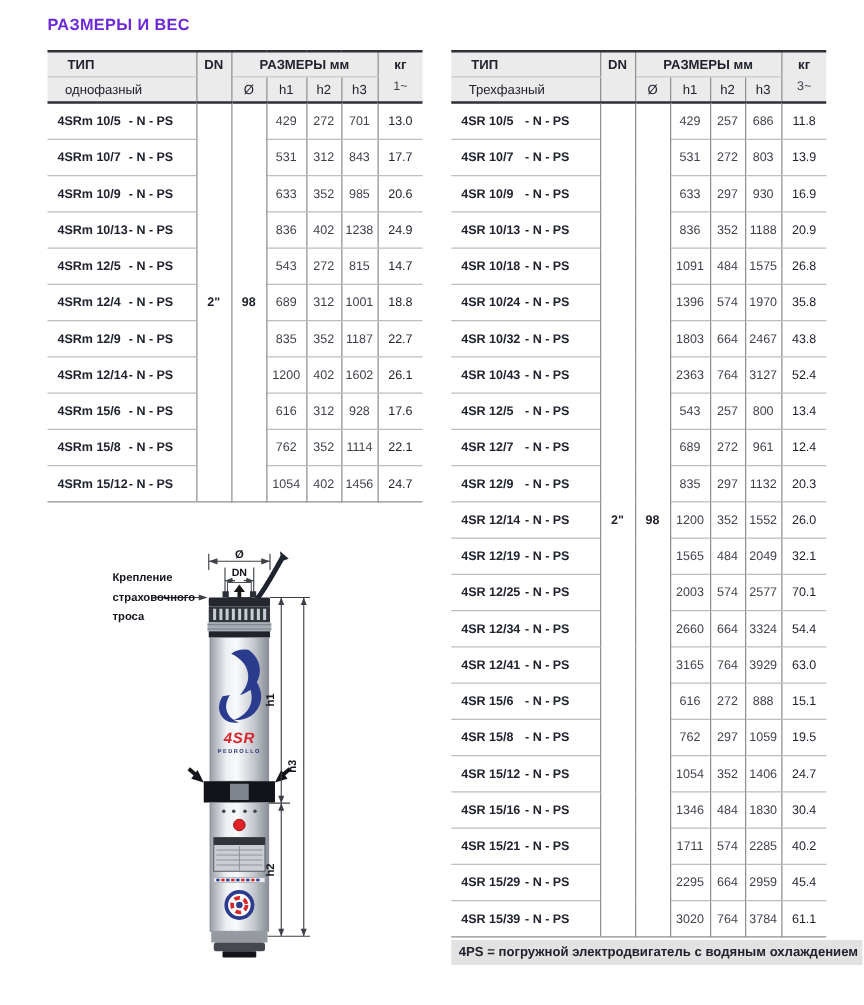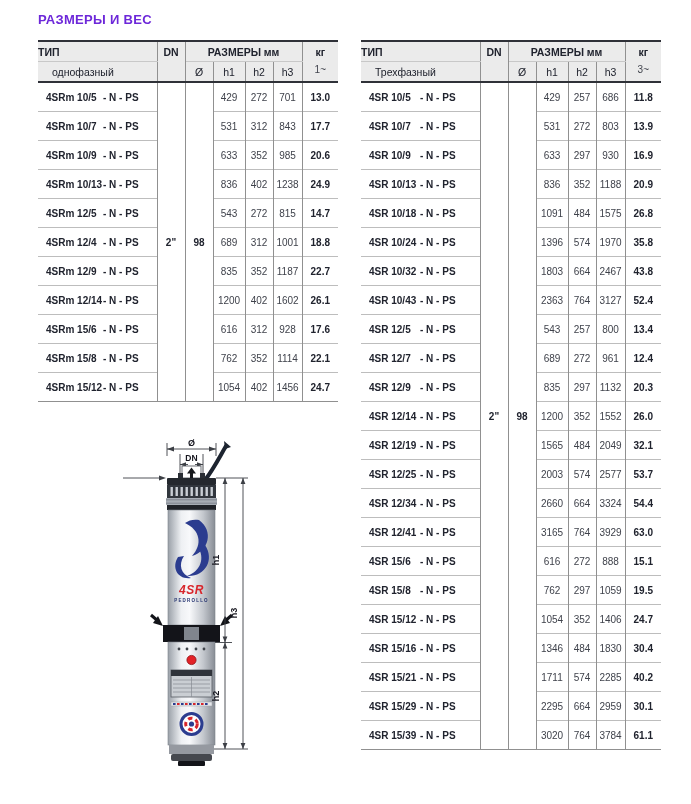--- a/index.html
+++ b/index.html
@@ -5,36 +5,36 @@
   html,body{margin:0;padding:0;background:#fff;}
   body{width:691px;height:804px;position:relative;font-family:"Liberation Sans",sans-serif;}
   .page{position:absolute;inset:0;background:#fff;overflow:hidden;}
   .title{position:absolute;left:38px;top:12px;font-size:13px;font-weight:bold;color:#6d28d9;letter-spacing:.3px;}
 
   table.tbl{position:absolute;top:40px;border-collapse:collapse;table-layout:fixed;width:300px;border-top:2px solid #2f3138;}
   table.tbl.single{left:38px;}
   table.tbl.three{left:361px;}
   .tbl th,.tbl td{padding:0;}
   .tbl thead th{background:#ebebeb;font-size:10.5px;color:#20232e;height:19px;}
-  th.h-type{text-align:left;padding-left:0;font-weight:bold;border-bottom:1px solid #c8c8c8;border-right:1px solid #909090;}
+  th.h-type{text-align:left;padding-left:16px;font-weight:bold;border-bottom:1px solid #c8c8c8;border-right:1px solid #909090;}
   th.h-dn{font-weight:bold;vertical-align:top;padding-top:4px;border-right:1px solid #909090;border-bottom:2px solid #2f3138;}
   th.h-dims{font-weight:bold;border-bottom:1px solid #c8c8c8;border-right:1px solid #909090;text-align:center;margin-left:14px;}
   th.h-kg{border-bottom:2px solid #2f3138;font-weight:bold;vertical-align:top;margin-left:16px;}
   th.h-kg .kg-u{height:20px;line-height:20px;font-weight:bold;}
   th.h-kg .kg-p{height:19px;line-height:16px;font-weight:normal;font-size:10px;color:#42454e;}
   th.h-phase{text-align:left;padding-left:14px;font-weight:normal;font-size:10px;color:#42454e;border-bottom:2px solid #2f3138;border-right:1px solid #909090;}
   th.h-sub{font-weight:normal;font-size:10px;color:#42454e;border-bottom:2px solid #2f3138;border-right:1px solid #909090;text-align:center;}
 
   .tbl tbody td{height:28px;font-size:10px;}
   td.c-label{text-align:left;padding-left:8px;font-weight:bold;color:#20232e;border-right:1px solid #909090;white-space:nowrap;}
   td.c-label .model{display:inline-block;min-width:57px;}
   table.three td.c-label .model{min-width:51px;}
   td.c-dn,td.c-dia{font-weight:bold;font-size:10.5px;color:#20232e;text-align:center;border-right:1px solid #909090;border-bottom:1px solid #909090;}
   td.c-num{color:#3f424b;text-align:center;border-right:1px solid #909090;}
-  td.c-kg{font-weight:bold;color:#20232e;text-align:center;margin-top:45px;}
+  td.c-kg{font-weight:normal;color:#20232e;text-align:center;margin-top:45px;}
   .tbl tbody tr:not(:first-child) td.c-label,
   .tbl tbody tr:not(:first-child) td.c-num,
   .tbl tbody tr:not(:first-child) td.c-kg{border-top:1px solid #bdbdbd;}
   .tbl tbody tr:last-child td{border-bottom:1px solid #909090;}
 
   .note{position:absolute;left:361px;top:752px;width:317px;background:#e2e2e2;font-size:10.5px;font-weight:bold;color:#20232e;padding:4px 6px;white-space:nowrap;}
 
   .pump-wrap{position:absolute;left:55px;top:436px;width:200px;height:368px;}
   .rope-label{position:absolute;left:90px;top:455px;width:64px;font-size:9px;line-height:15.5px;font-weight:bold;color:#16161f;}
   svg text{font-family:"Liberation Sans",sans-serif;}
@@ -277,21 +277,21 @@
           <td class="c-num">1565</td>
           <td class="c-num">484</td>
           <td class="c-num">2049</td>
           <td class="c-kg">32.1</td>
         </tr>
         <tr>
           <td class="c-label"><span class="model">4SR 12/25</span><span class="suffix">- N - PS</span></td>
           <td class="c-num">2003</td>
           <td class="c-num">574</td>
           <td class="c-num">2577</td>
-          <td class="c-kg">53.7</td>
+          <td class="c-kg">70.1</td>
         </tr>
         <tr>
           <td class="c-label"><span class="model">4SR 12/34</span><span class="suffix">- N - PS</span></td>
           <td class="c-num">2660</td>
           <td class="c-num">664</td>
           <td class="c-num">3324</td>
           <td class="c-kg">54.4</td>
         </tr>
         <tr>
           <td class="c-label"><span class="model">4SR 12/41</span><span class="suffix">- N - PS</span></td>
@@ -333,21 +333,21 @@
           <td class="c-num">1711</td>
           <td class="c-num">574</td>
           <td class="c-num">2285</td>
           <td class="c-kg">40.2</td>
         </tr>
         <tr>
           <td class="c-label"><span class="model">4SR 15/29</span><span class="suffix">- N - PS</span></td>
           <td class="c-num">2295</td>
           <td class="c-num">664</td>
           <td class="c-num">2959</td>
-          <td class="c-kg">30.1</td>
+          <td class="c-kg">45.4</td>
         </tr>
         <tr>
           <td class="c-label"><span class="model">4SR 15/39</span><span class="suffix">- N - PS</span></td>
           <td class="c-num">3020</td>
           <td class="c-num">764</td>
           <td class="c-num">3784</td>
           <td class="c-kg">61.1</td>
         </tr>
       </tbody>
   </table>
@@ -502,15 +502,20 @@
           <polygon points="170,313 167.6,307 172.4,307"></polygon>
         <polygon points="188,42 185.6,48 190.4,48"></polygon>
           <polygon points="188,313 185.6,307 190.4,307"></polygon>
       </g>
       <text transform="rotate(-90 164 124)" x="164" y="124" text-anchor="middle" font-size="9" font-weight="bold" fill="#16161f">h1</text>
       <text transform="rotate(-90 164 260)" x="164" y="260" text-anchor="middle" font-size="9" font-weight="bold" fill="#16161f">h2</text>
       <text transform="rotate(-90 182 177)" x="182" y="177" text-anchor="middle" font-size="9" font-weight="bold" fill="#16161f">h3</text>
     </svg>
   </div>
 
-
+  <div class="rope-label">Крепление страховочного троса</div>
+
+  <div class="note">
+    <span>4PS </span>
+    <span>= погружной электродвигатель с водяным охлаждением</span>
+  </div>
 
 </div>
 
 </body></html>

